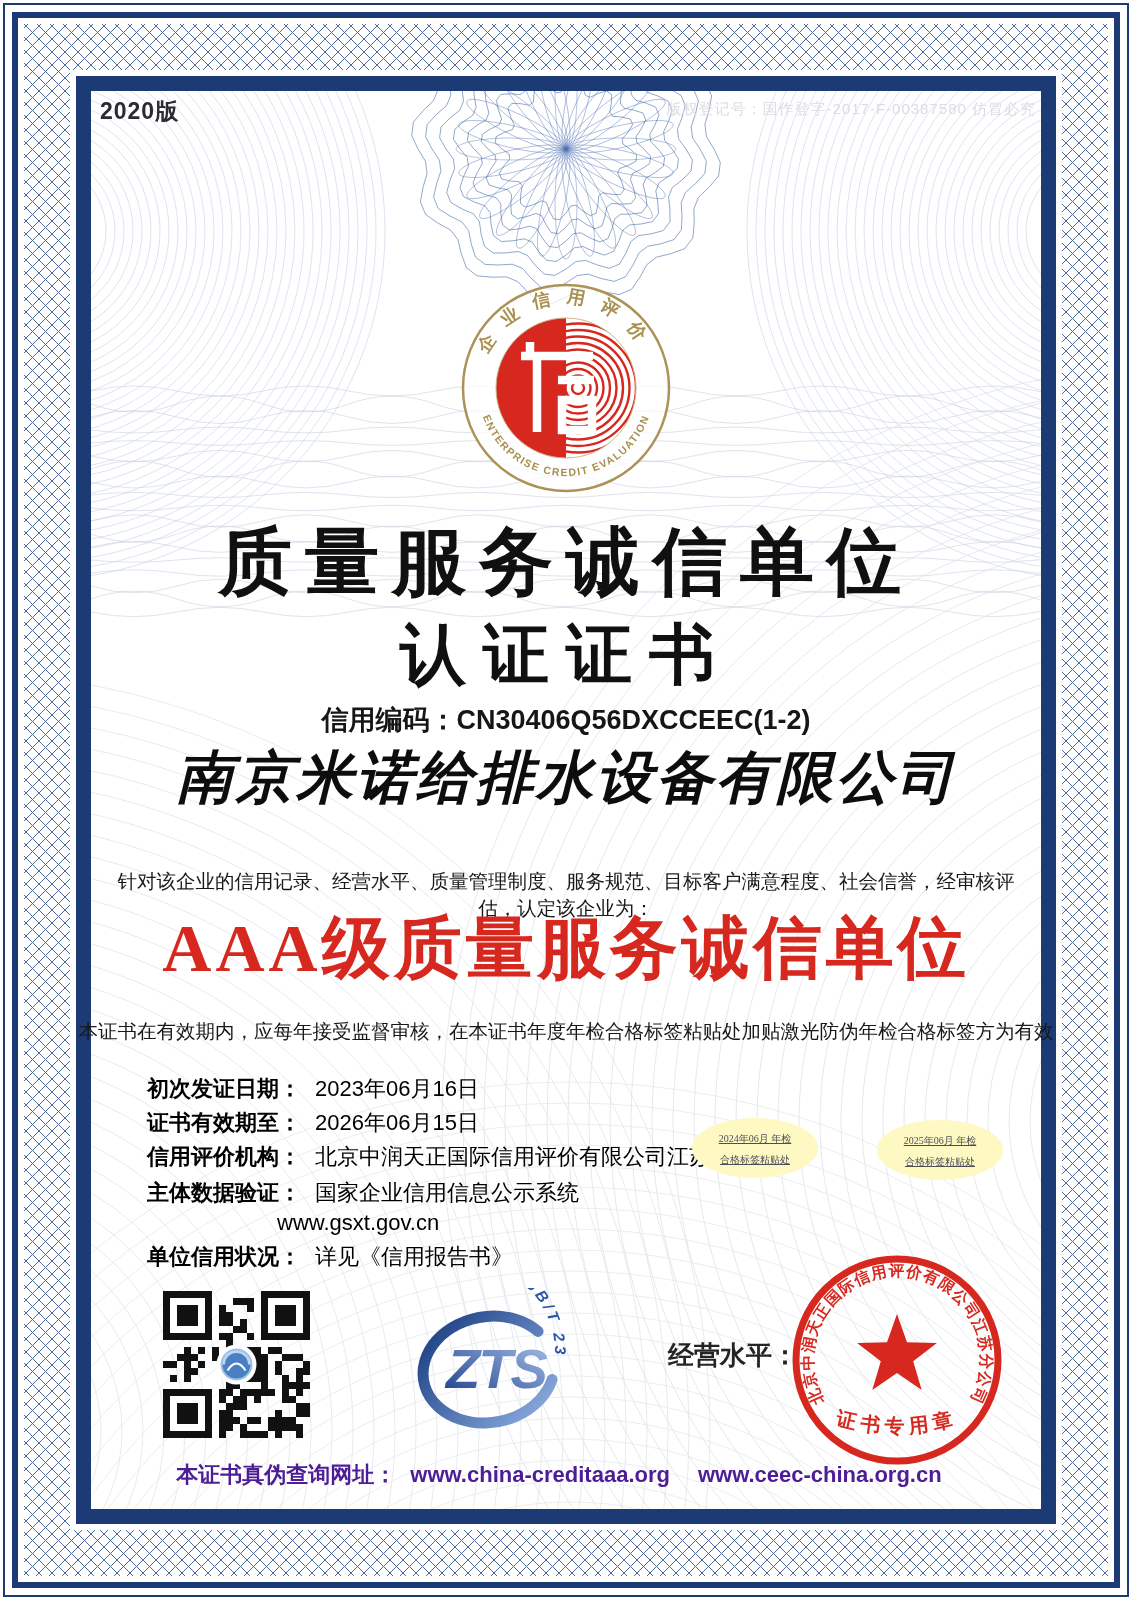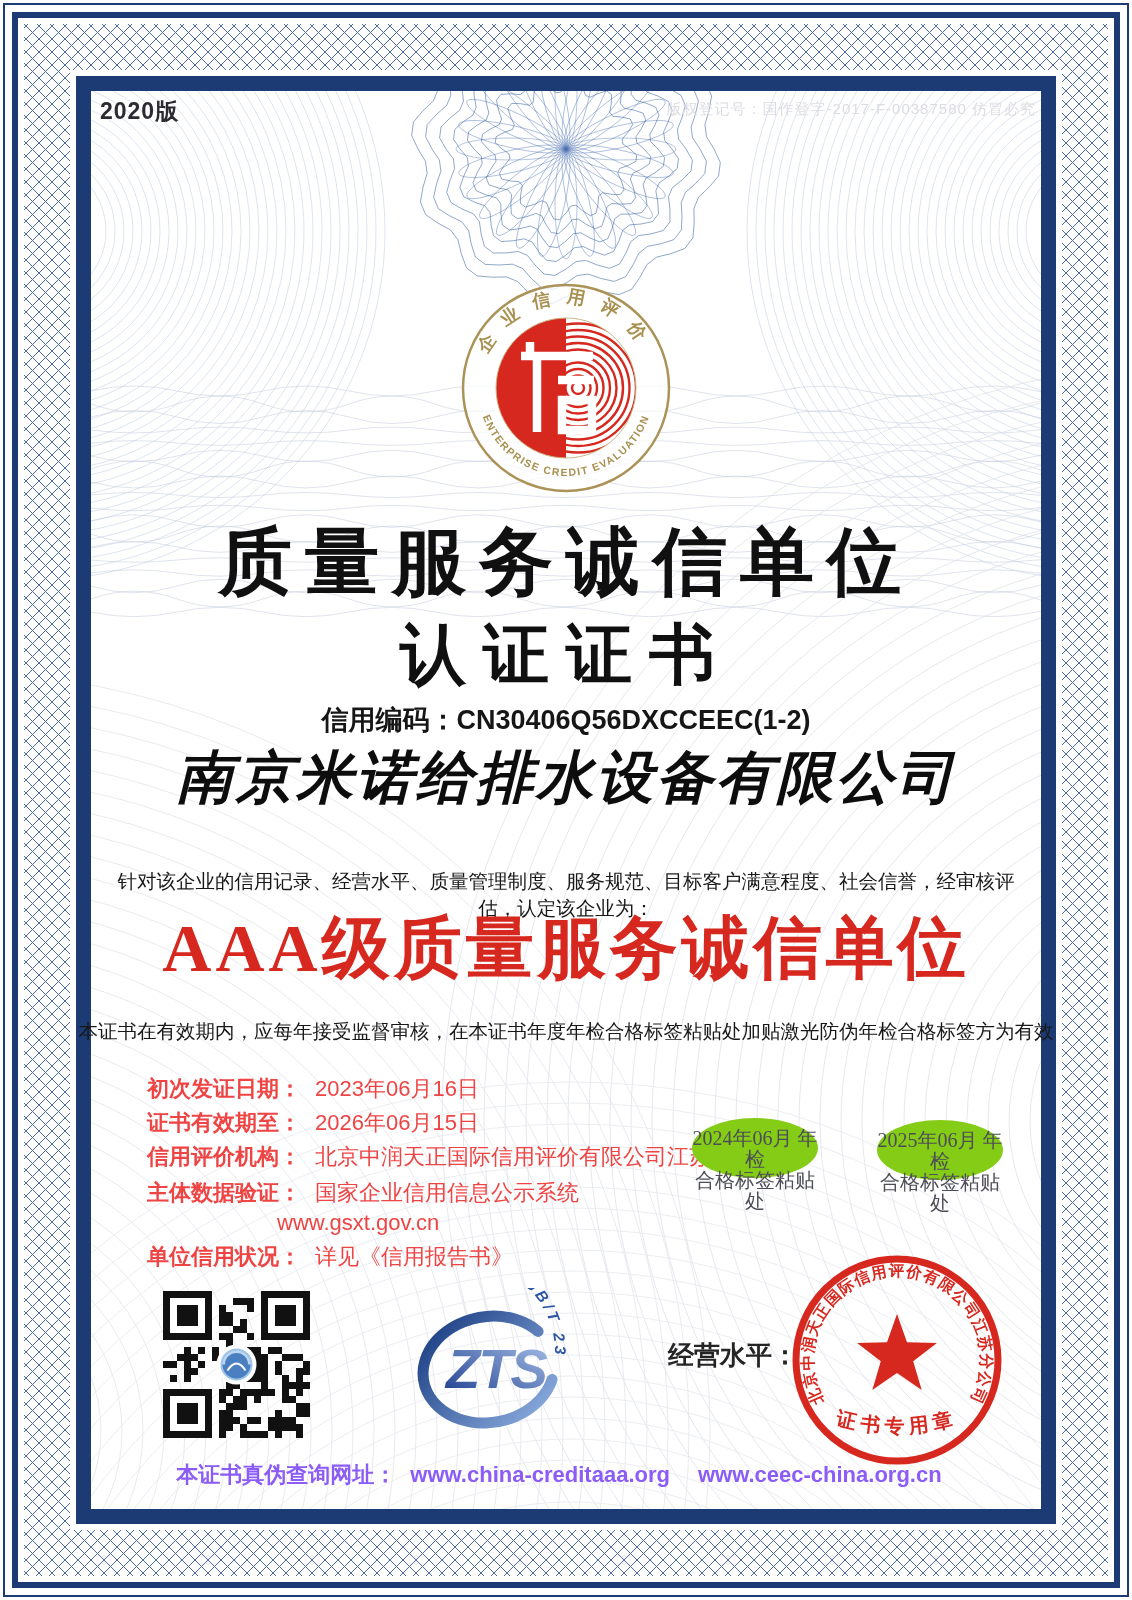--- a/index.html
+++ b/index.html
@@ -16,27 +16,27 @@
   .copyright{right:96px;top:100px;font-size:15px;color:#dcdce2;font-weight:500;letter-spacing:1px;}
   .title1{left:0;right:0;top:513px;text-align:center;font-size:74px;font-weight:900;color:#101010;letter-spacing:13px;}
   .title2{left:0;right:0;top:610px;text-align:center;font-size:66px;font-weight:900;color:#101010;letter-spacing:17px;}
   .credit{left:0;right:0;top:702px;text-align:center;font-size:27px;font-weight:600;color:#161616;}
   .company{left:0;right:0;top:740px;text-align:center;font-size:57px;font-weight:900;color:#0d0d0d;letter-spacing:3px;font-style:italic;}
   .address{left:0;right:0;top:818px;text-align:center;font-size:21px;font-weight:600;color:#1c1c1c;}
   .statement{left:106px;width:920px;top:868px;text-align:center;font-size:19.5px;font-weight:500;color:#181818;}
   .rating{left:0;right:0;top:903px;text-align:center;font-family:"Liberation Serif",serif;
           font-size:68px;font-weight:900;color:#d6281f;letter-spacing:4px;}
   .note{left:0;right:0;top:1018px;text-align:center;font-size:19.5px;font-weight:500;color:#181818;}
-  .frow{left:147px;font-size:22px;color:#ef4444;white-space:nowrap;}
+  .frow{left:147px;font-size:22px;color:#000000;white-space:nowrap;}
   .frow .lbl{font-weight:700;margin-right:14px;}
   .frow .val{font-weight:500;}
-  .stamp{width:126px;height:60px;border-radius:50%;background:#84cc16;text-align:center;
-         font-family:"Liberation Serif",serif;font-size:20px;color:#4d4d57;line-height:21px;padding-top:10px;box-sizing:border-box;}
+  .stamp{width:126px;height:60px;border-radius:50%;background:#fef9c3;text-align:center;
+         font-family:"Liberation Serif",serif;font-size:10px;color:#4d4d57;line-height:21px;padding-top:10px;box-sizing:border-box;text-decoration:underline;}
   .agency-label{left:668px;top:1338px;font-size:26px;font-weight:600;color:#242424;}
-  .footer{left:0;right:0;top:1460px;text-align:center;font-size:22px;color:#8b5cf6;font-weight:600;}
+  .footer{left:0;right:0;top:1460px;text-align:center;font-size:22px;color:#4c1d95;font-weight:600;}
   .footer span{margin:0 14px;}
   svg{display:block;}
 </style>
 </head>
 <body>
 
 <div class="page">
 
   <svg class="lattice-svg" width="1132" height="1600">
     <defs>

